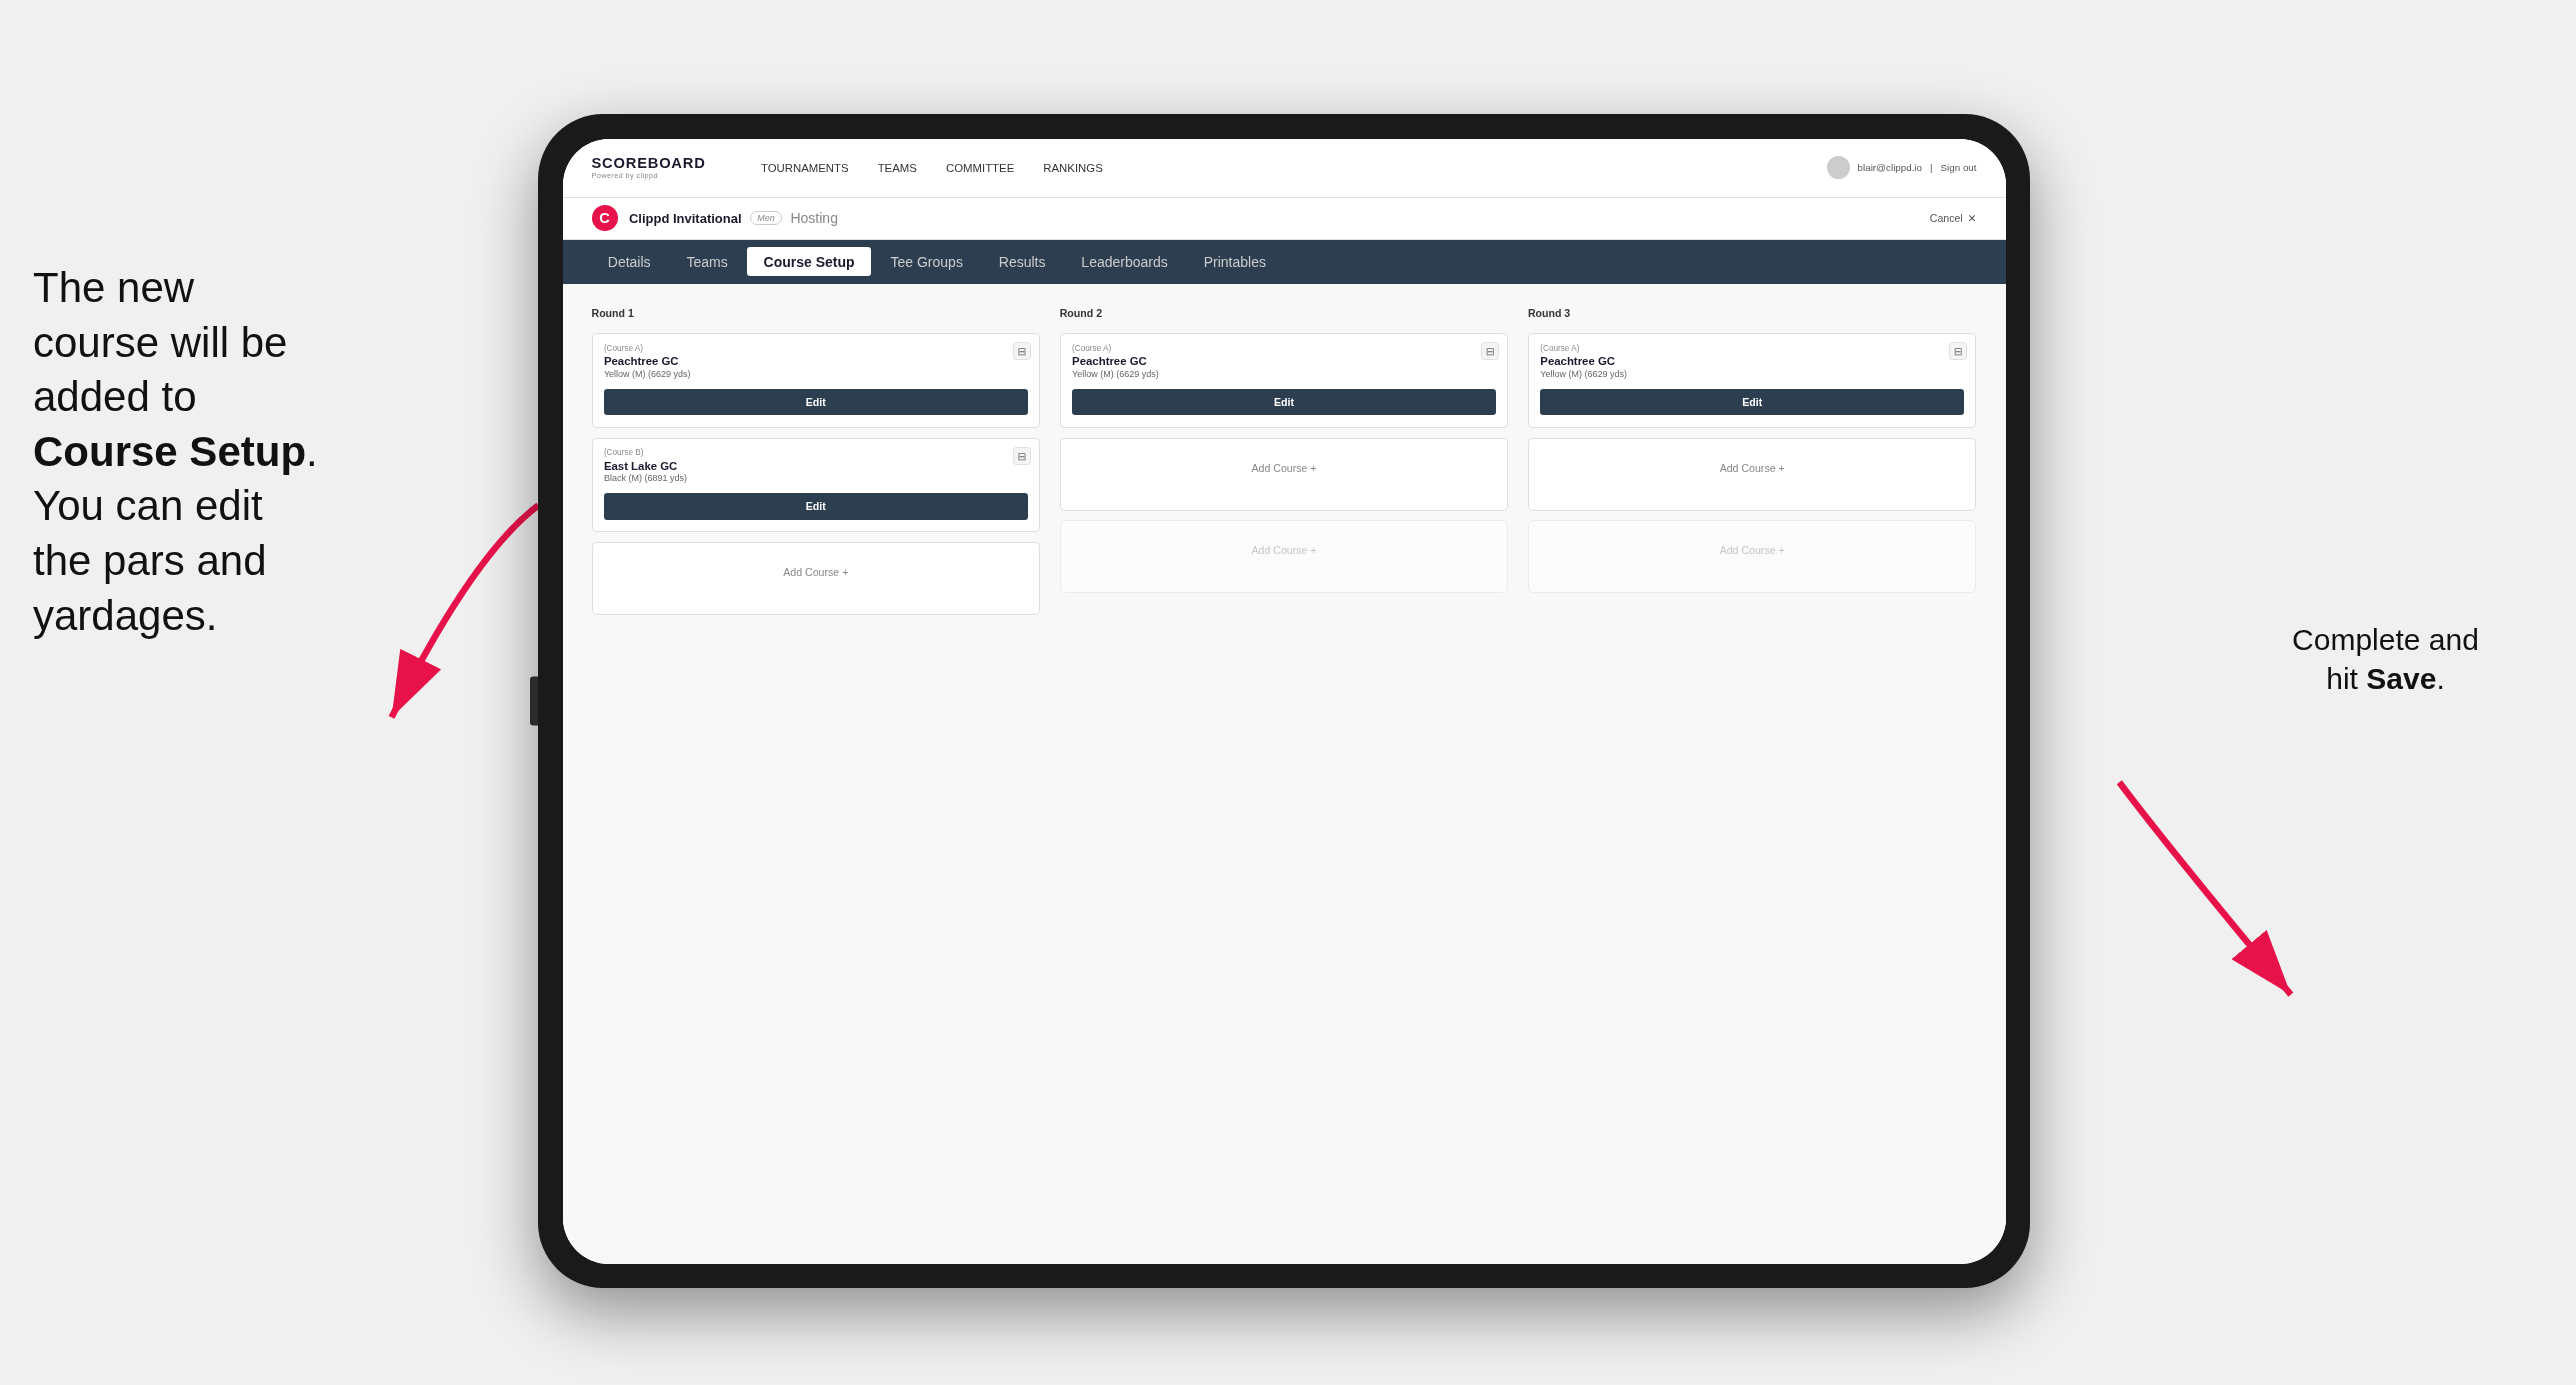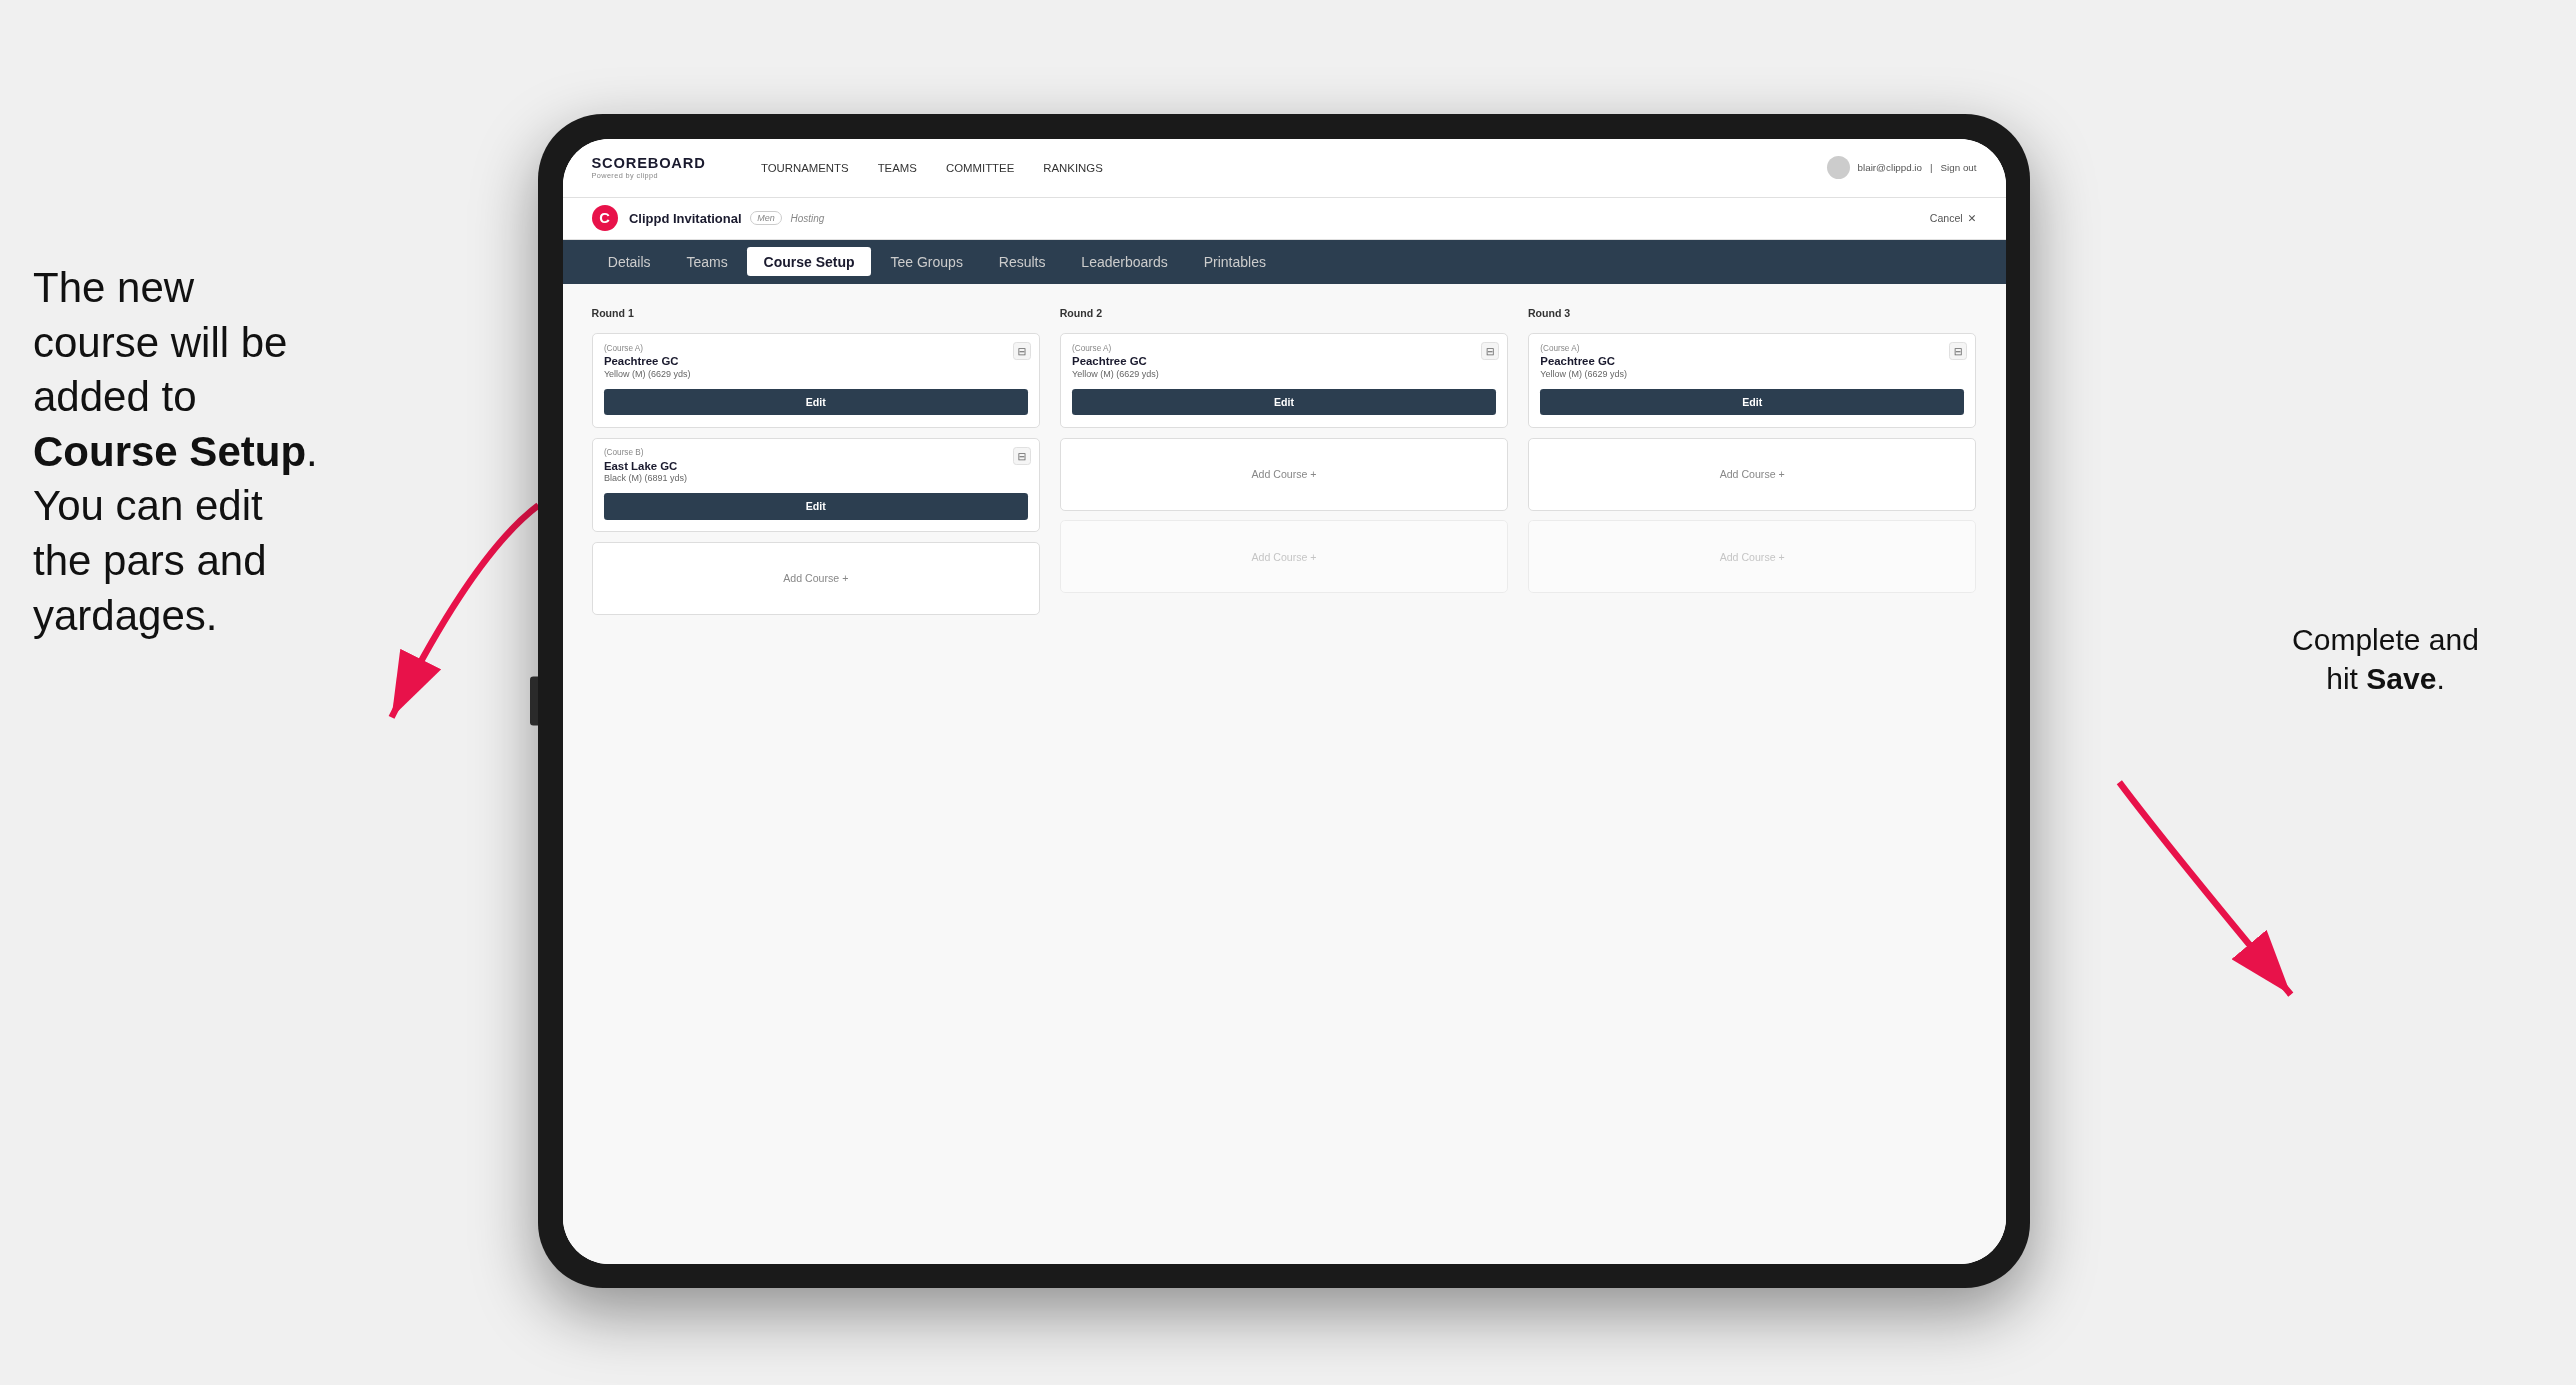--- a/index.html
+++ b/index.html
@@ -187,23 +187,22 @@
     .tournament-badge {
       font-size: 9px;
       color: #888;
       border: 0.8px solid #ccc;
       border-radius: 8.2px;
       padding: 0.8px 6.5px;
       margin-right: 8.2px;
       font-style: italic;
     }
     .hosting-tag {
-      font-size: 10px;
+      font-size: 14px;
       color: #888;
-      font-style: italic;
     }
     .cancel-btn {
       margin-left: auto;
       font-size: 10.6px;
       color: #555;
       cursor: pointer;
       display: flex;
       align-items: center;
       gap: 4.9px;
     }
@@ -313,21 +312,20 @@
       color: #666;
     }
 
     
     .add-course-card {
       background: #fff;
       border: 0.8px solid #ddd;
       border-radius: 4.9px;
       padding: 23px 11.4px;
       display: flex;
-      align-items: center;
       justify-content: center;
       cursor: pointer;
       min-height: 73px;
     }
     .add-course-card.disabled {
       opacity: 0.45;
       cursor: default;
     }
     .add-course-label {
       font-size: 10.6px;

